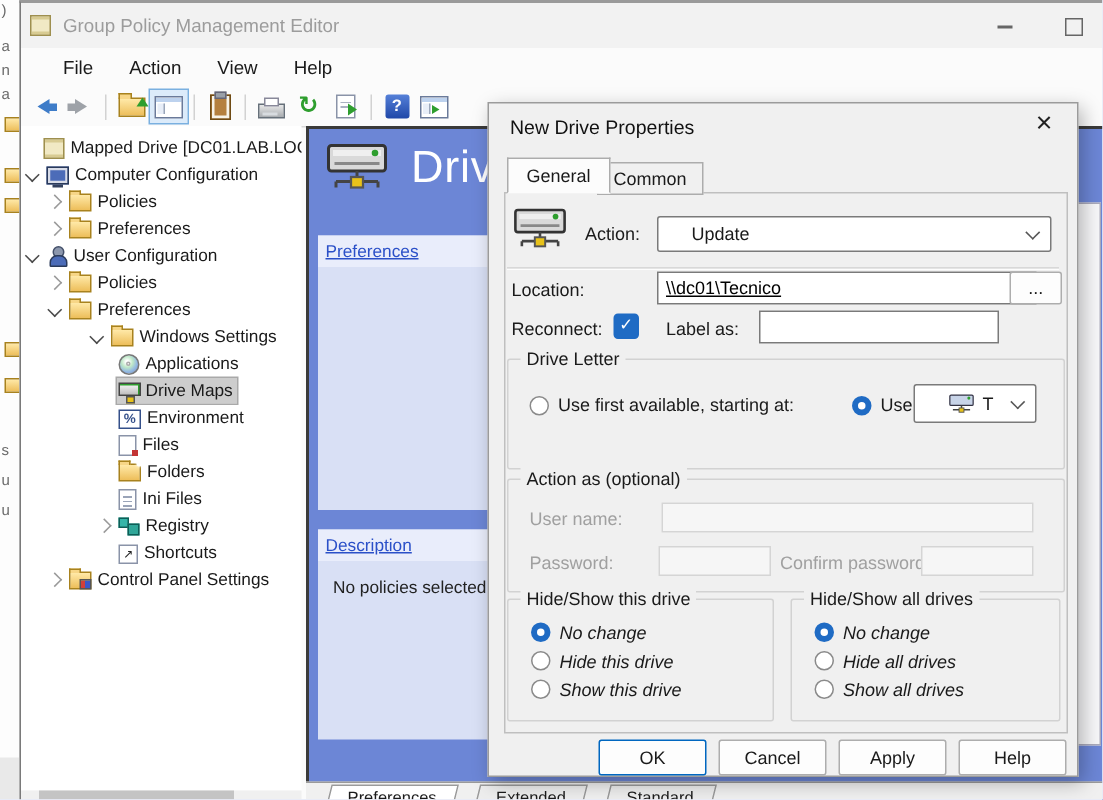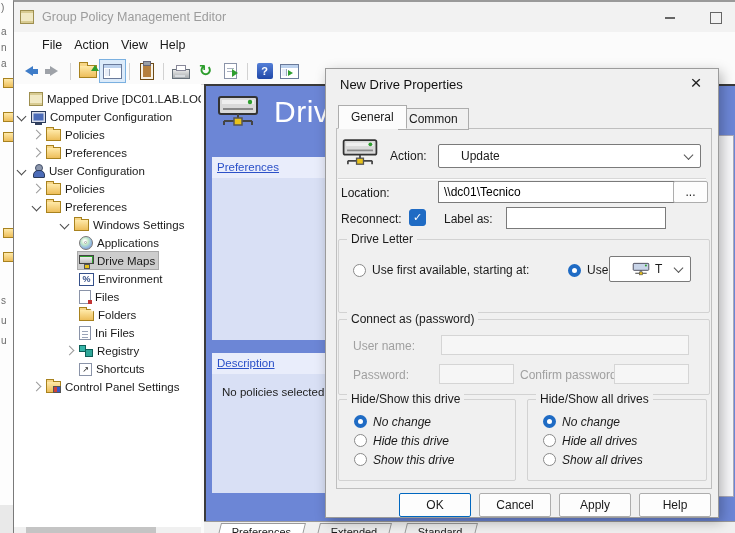--- a/index.html
+++ b/index.html
@@ -11,21 +11,21 @@
   #left-strip .frag-block{width:13px;height:28px;background:#E9E9E9;left:0;}
   
   #win{position:absolute;left:13px;top:0;width:722px;height:533px;border-left:1px solid #7A7A7A;border-top:2px solid #9A9A9A;background:#FBFBFB;box-sizing:border-box;}
   #titlebar{position:absolute;left:0;top:0;right:0;height:30px;background:#F2F2F2;display:flex;align-items:center;}
   #titlebar .appicon{margin-left:6px;}
   #title-text{margin-left:8px;color:#9C9C9C;font-size:12.5px;}
   .cap-btn{position:absolute;top:7px;width:26px;height:18px;display:flex;align-items:center;justify-content:center;}
   #cap-min{right:52px;} #cap-max{right:6px;}
   .cap-min-glyph{width:10px;height:2px;background:#666;}
   .cap-max-glyph{width:10px;height:10px;border:1px solid #666;background:#F2F2F2;}
-  #menubar{position:absolute;left:0;top:30px;right:0;height:26px;background:#FBFBFB;display:flex;align-items:center;gap:12px;padding-left:28px;font-size:12.5px;}
+  #menubar{position:absolute;left:0;top:30px;right:0;height:26px;background:#FBFBFB;display:flex;align-items:center;gap:24px;padding-left:28px;font-size:12.5px;}
   .menu-item{cursor:default;}
   #toolbar{position:absolute;left:0;top:56px;right:0;height:26px;background:#FBFBFB;border-bottom:1px solid #D9D9D9;display:flex;align-items:center;padding-left:2px;}
   .tbtn{width:25px;height:22px;display:flex;align-items:center;justify-content:center;position:relative;flex:none;}
   .tb-active{outline:1px solid #7AB0E0;background:#DCEBFA;}
   .tb-sep{width:1px;height:17px;background:#D2D2D2;margin:0 4px;flex:none;}
   .tb{position:relative;display:flex;align-items:center;justify-content:center;}
   .tb-back::before{content:'';border:5px solid transparent;border-right:8px solid #3E7CC8;}
   .tb-back::after{content:'';width:6px;height:5px;background:#3E7CC8;margin-left:-1px;}
   .tb-fwd::before{content:'';width:6px;height:5px;background:#9EA2A8;margin-right:-1px;}
   .tb-fwd::after{content:'';border:5px solid transparent;border-left:8px solid #9EA2A8;}
@@ -355,21 +355,21 @@
   </svg>
   <span class="dlabel" style="left:64px;top:80px;">Action:</span>
   <div class="dropdown" style="left:112px;top:75px;width:263px;height:24px;">
     <span>Update</span>
     <span class="dd-chev"></span>
   </div>
 
   <div class="hsep" style="top:109px;"></div>
 
   <span class="dlabel" style="left:15px;top:117px;">Location:</span>
-  <input class="dinput" style="left: 112px; top: 112px; width: 253px; height: 22px;" value="\\dc01\Tecnico">
+  <input class="dinput" style="left: 112px; top: 112px; width: 253px; height: 22px; text-decoration: underline;" value="\\dc01\Tecnico">
   <button class="dbtn" style="position:absolute;left:347px;top:112px;width:35px;height:22px;">...</button>
 
   <span class="dlabel" style="left:15px;top:143px;">Reconnect:</span>
   <span class="checkbox" style="left:83px;top:140px;">✓</span>
   <span class="dlabel" style="left:118px;top:143px;">Label as:</span>
   <input class="dinput" style="left: 180px; top: 138px; width: 160px; height: 22px;" value="">
 
   <div class="groupbox" style="left:12px;top:170px;width:370px;height:72px;">
     <span class="legend">Drive Letter</span>
   </div>
@@ -386,21 +386,21 @@
       <rect x="3" y="3" width="38" height="17" rx="2" fill="#C8D4E8" stroke="#334" stroke-width="2"></rect>
       <circle cx="34" cy="8" r="2.5" fill="#2E9E2E"></circle>
       <path d="M22 20 V27 M8 27 H36" stroke="#444" stroke-width="2.5" fill="none"></path>
       <rect x="18" y="24" width="8" height="7" fill="#E8C21A" stroke="#555" stroke-width="1.5"></rect>
     </svg>
     <span>T</span>
     <span class="dd-chev"></span>
   </div>
 
   <div class="groupbox" style="left:12px;top:250px;width:370px;height:74px;">
-    <span class="legend">Connect as (password)</span>
+    <span class="legend">Action as (optional)</span>
   </div>
   <span class="dlabel disabled" style="left:27px;top:270px;">User name:</span>
   <input class="dinput" disabled="" style="left: 115px; top: 266px; width: 248px; height: 20px;">
   <span class="dlabel disabled" style="left:27px;top:299px;">Password:</span>
   <input class="dinput" disabled="" style="left: 113px; top: 295px; width: 75px; height: 20px;">
   <span class="dlabel disabled" style="left:194px;top:299px;">Confirm password:</span>
   <input class="dinput" disabled="" style="left: 288px; top: 295px; width: 75px; height: 20px;">
 
   <div class="groupbox" style="left:12px;top:330px;width:176px;height:80px;">
     <span class="legend">Hide/Show this drive</span>

